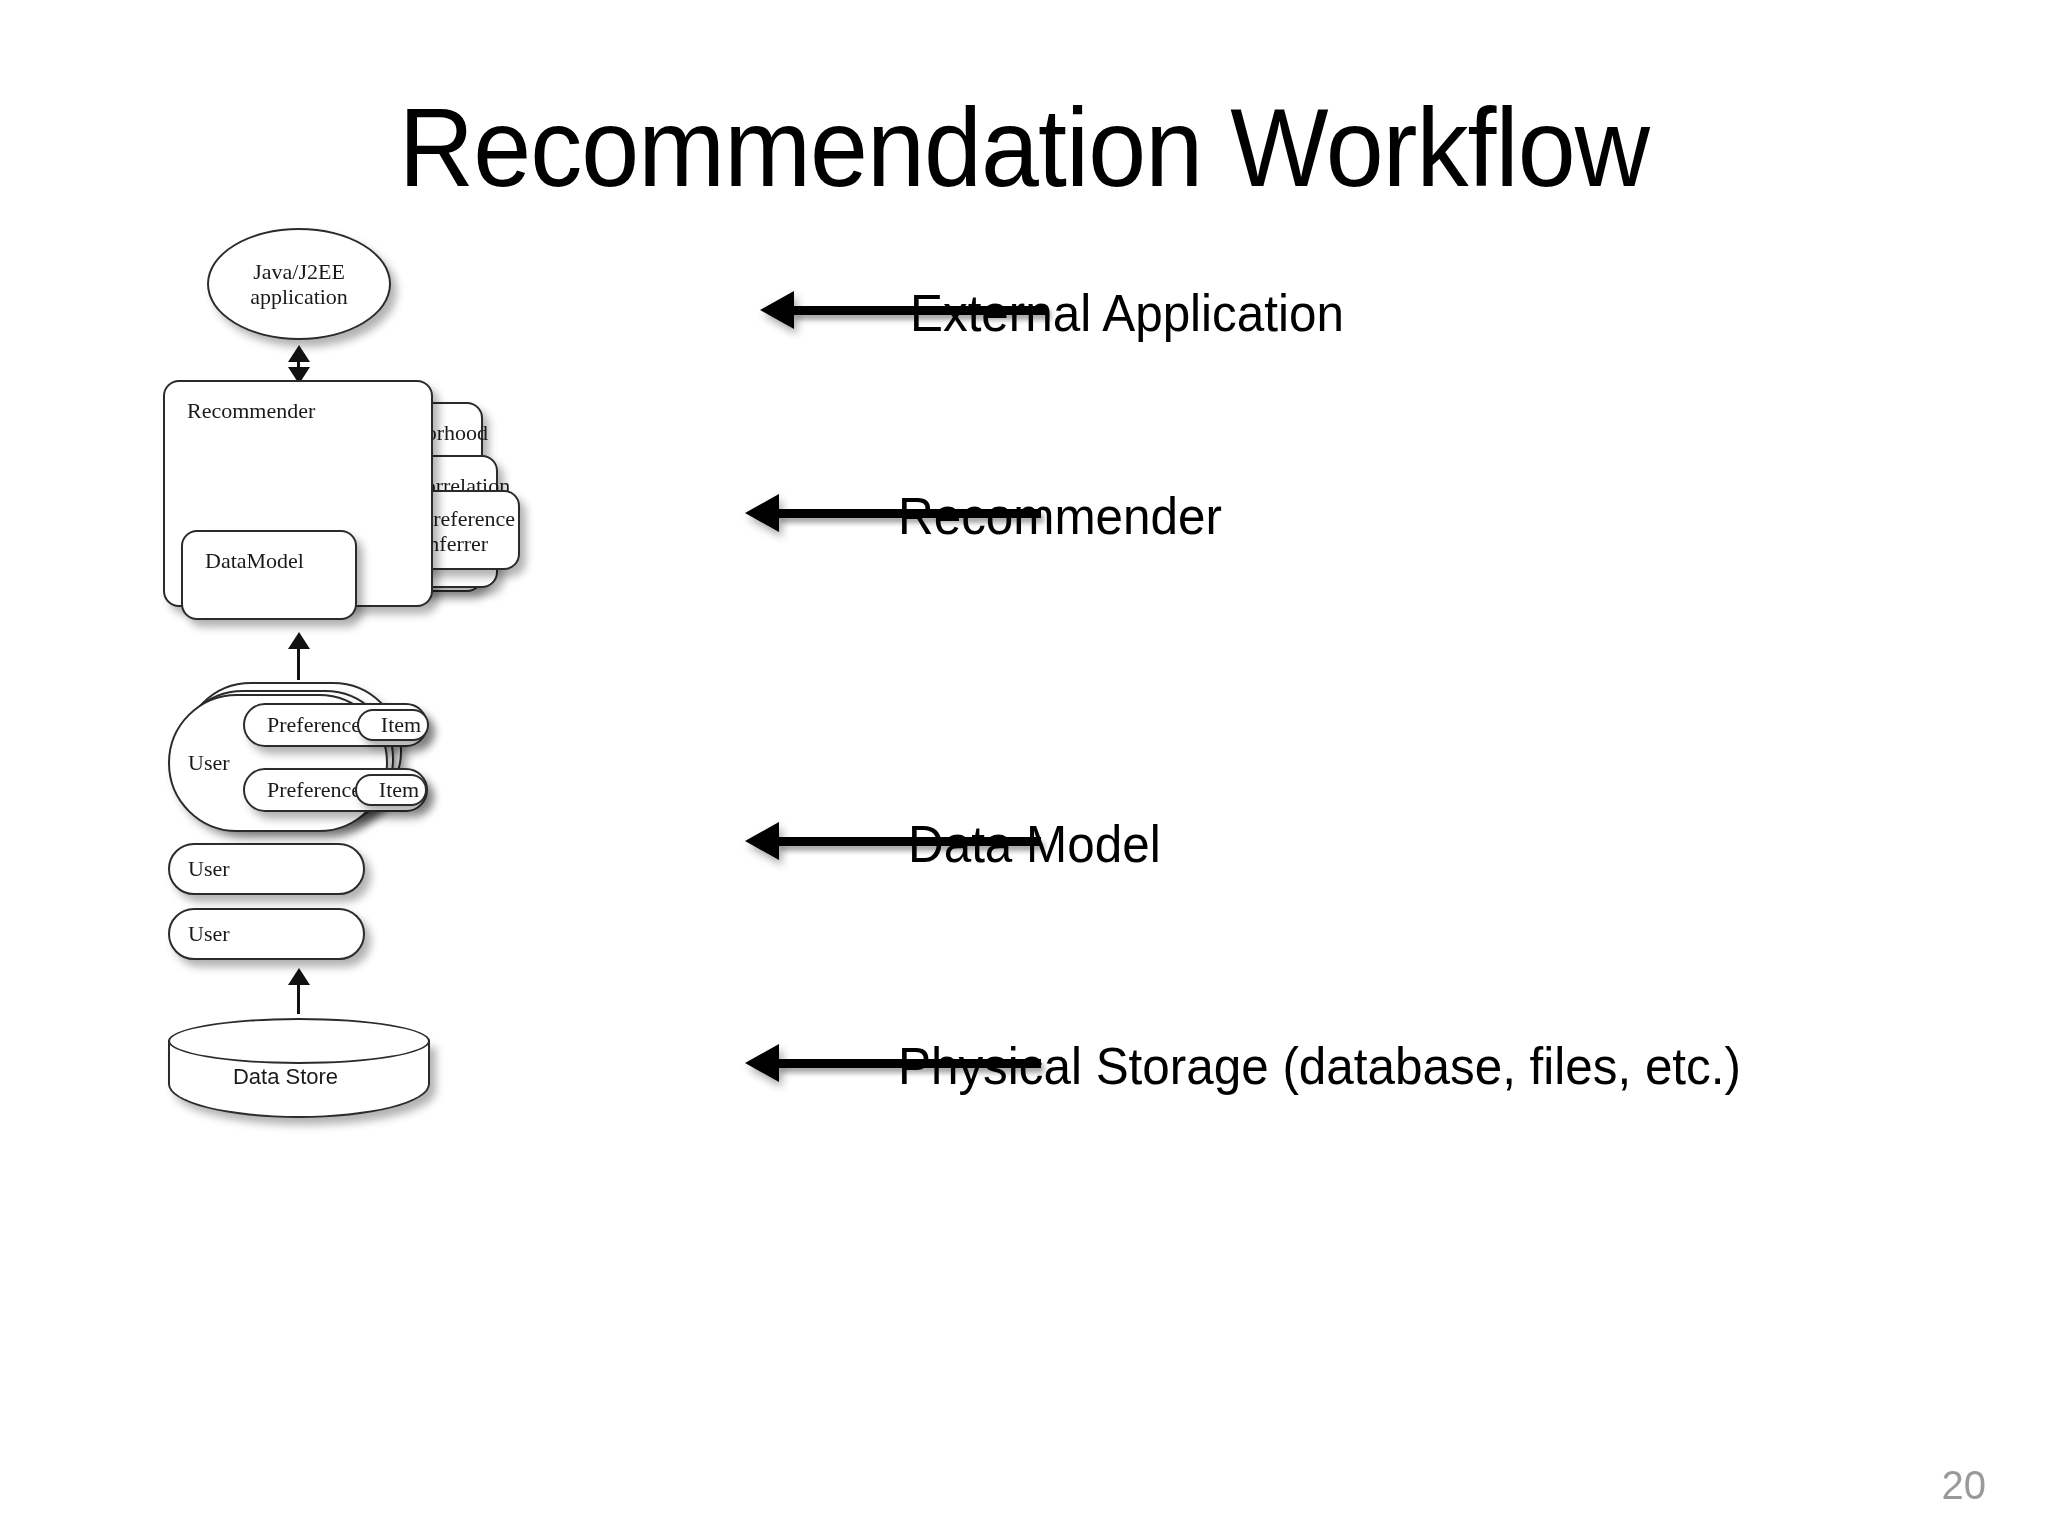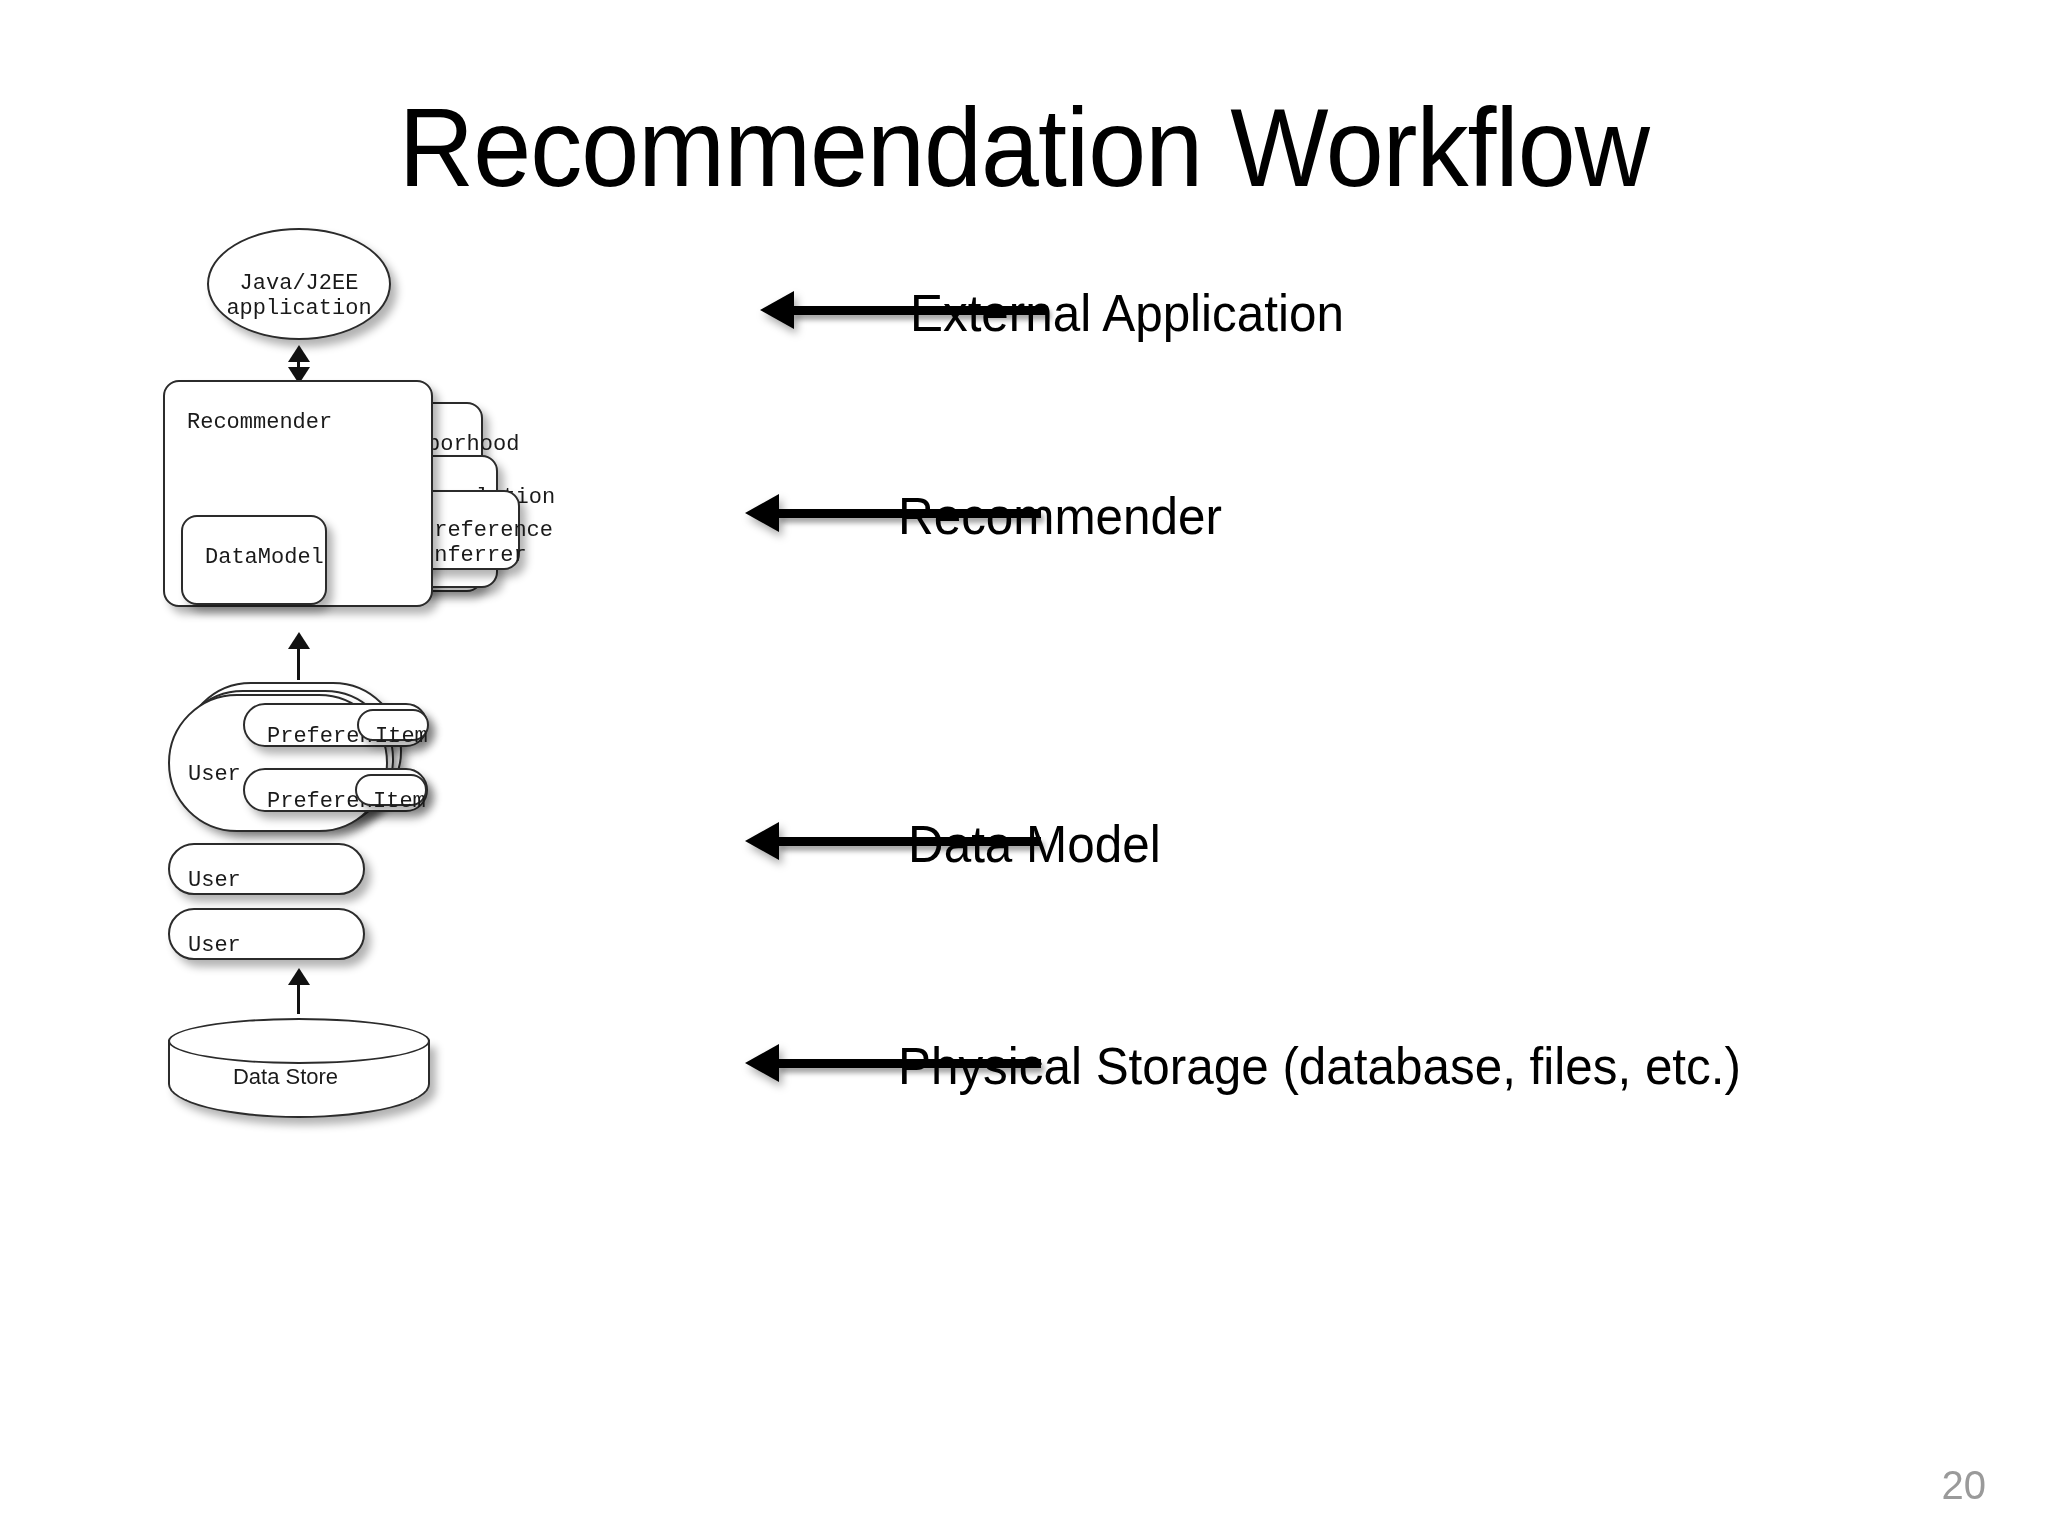--- a/index.html
+++ b/index.html
@@ -49,23 +49,22 @@
     background: #ffffff;
     border: 2px solid #2b2b2b;
     box-shadow: 6px 7px 9px rgba(0,0,0,0.30);
     box-sizing: border-box;
   }
   .shape .lbl {
     position: absolute;
     color: #1a1a1a;
     font-size: 22px;
     line-height: 1.15;
-    font-family: Liberation Mono, monospace;
+    font-family: Liberation Serif, serif;
     white-space: nowrap;
-    margin-top: 12px;
   }
 
   
   .ellipse {
     border-radius: 50%;
   }
   .ellipse .lbl {
     left: 0; right: 0;
     top: 50%;
     transform: translateY(-50%);
@@ -194,21 +193,21 @@
       <div class="lbl" style="left:16px; top:14px;">
         <span>Preference</span><br>
         <span>Inferrer</span>
       </div>
     </div>
 
     <div class="shape rrect" style="left:163px; top:380px; width:270px; height:227px;">
       <div class="lbl">Recommender</div>
     </div>
 
-    <div class="shape rrect" style="left:181px; top:515px; width:146px; height:90px;">
+    <div class="shape rrect" style="left:181px; top:530px; width:176px; height:90px;">
       <div class="lbl">DataModel</div>
     </div>
 
     <div>
       <div class="thin-head-up" style="left:288px; top:632px;"></div>
       <div class="thin-line" style="left:297px; top:646px; height:34px;"></div>
     </div>
 
     <div class="shape pill" style="left:182px; top:682px; width:220px; height:138px;"></div>
     <div class="shape pill" style="left:174px; top:690px; width:220px; height:138px;"></div>

